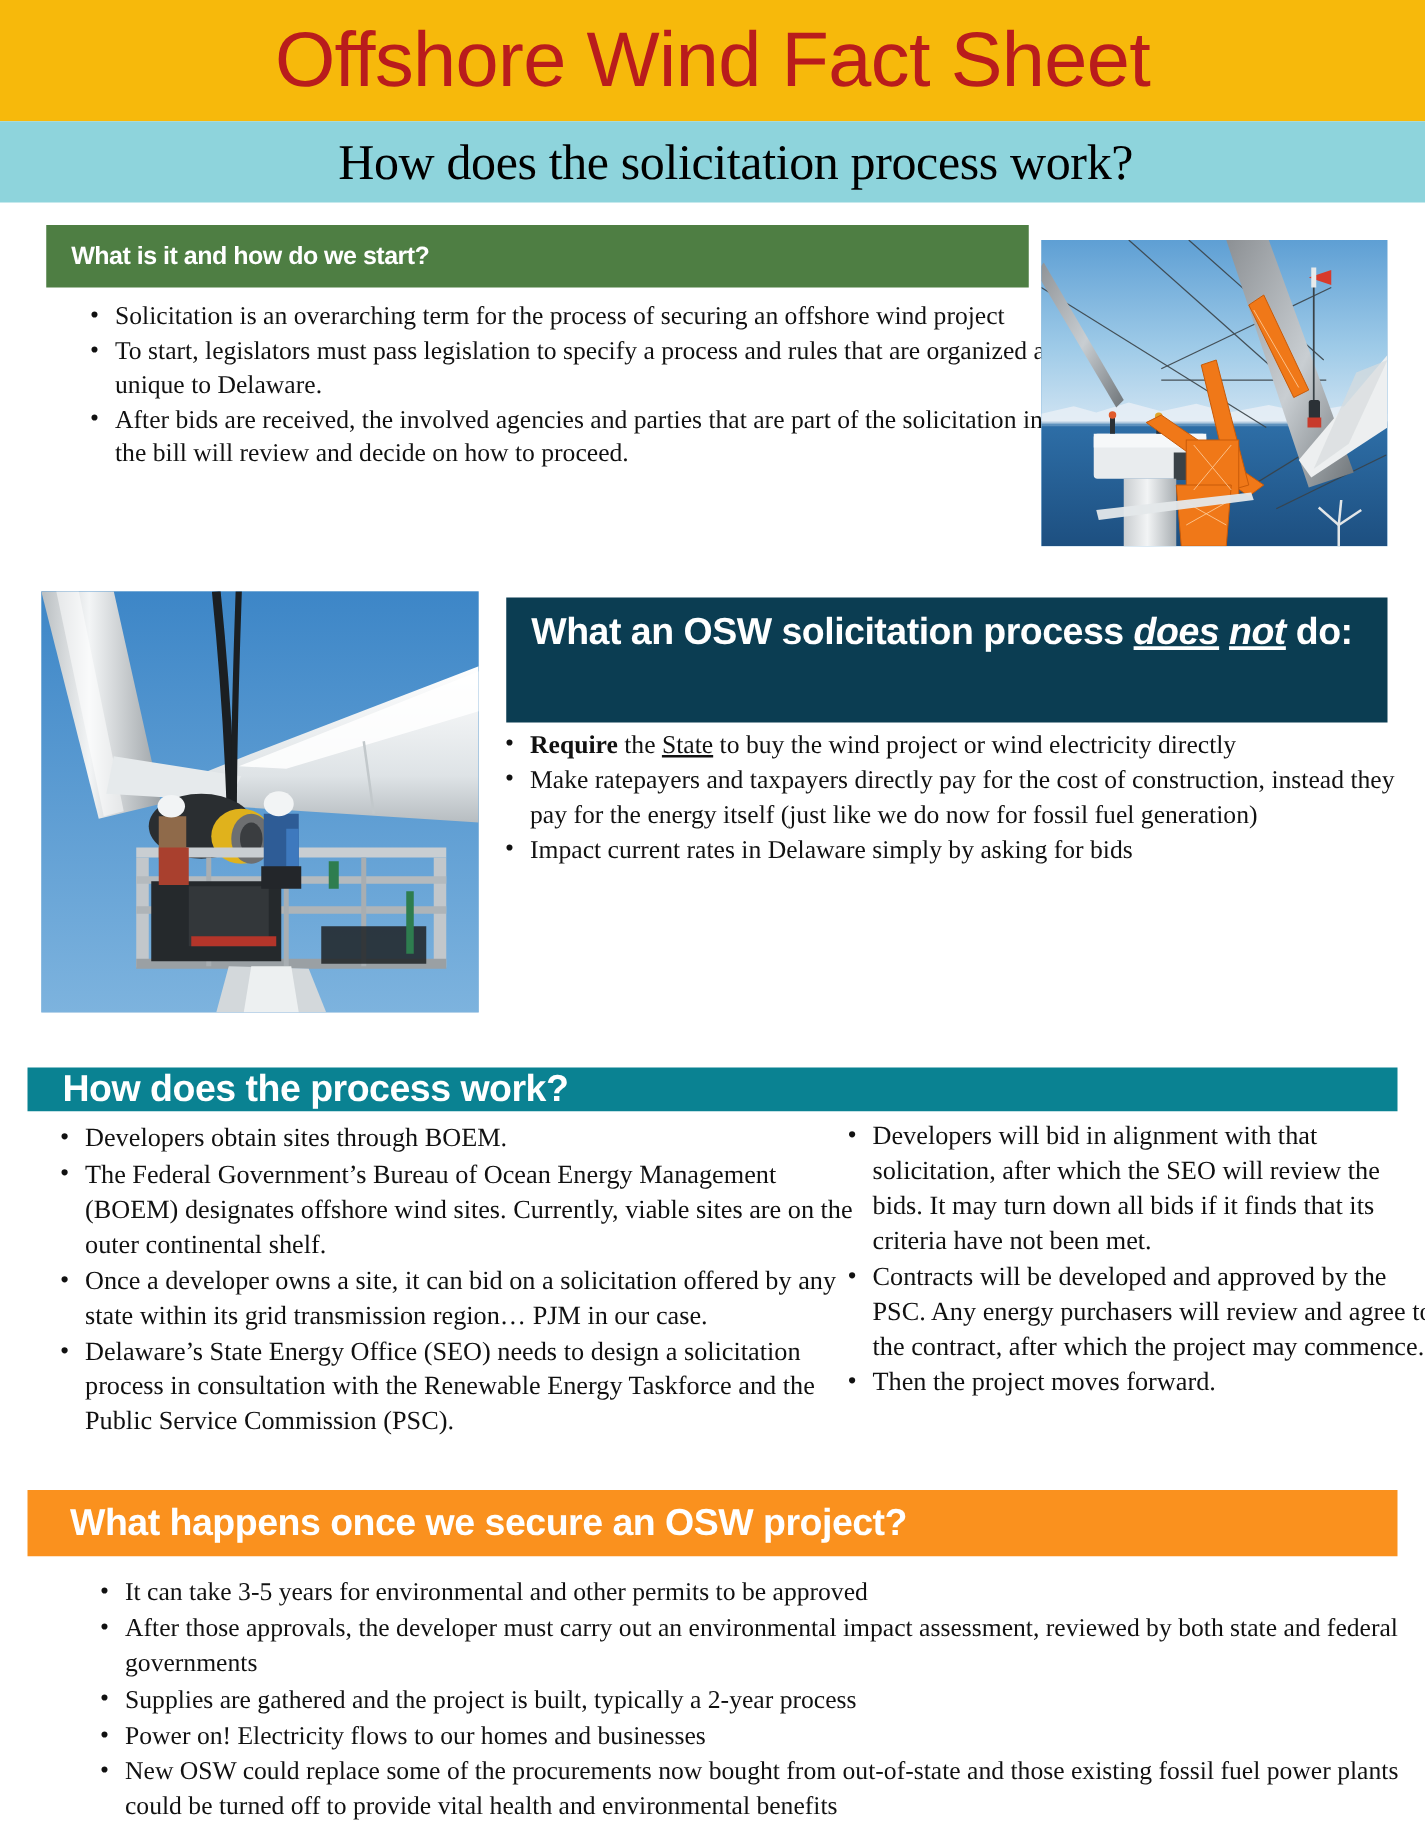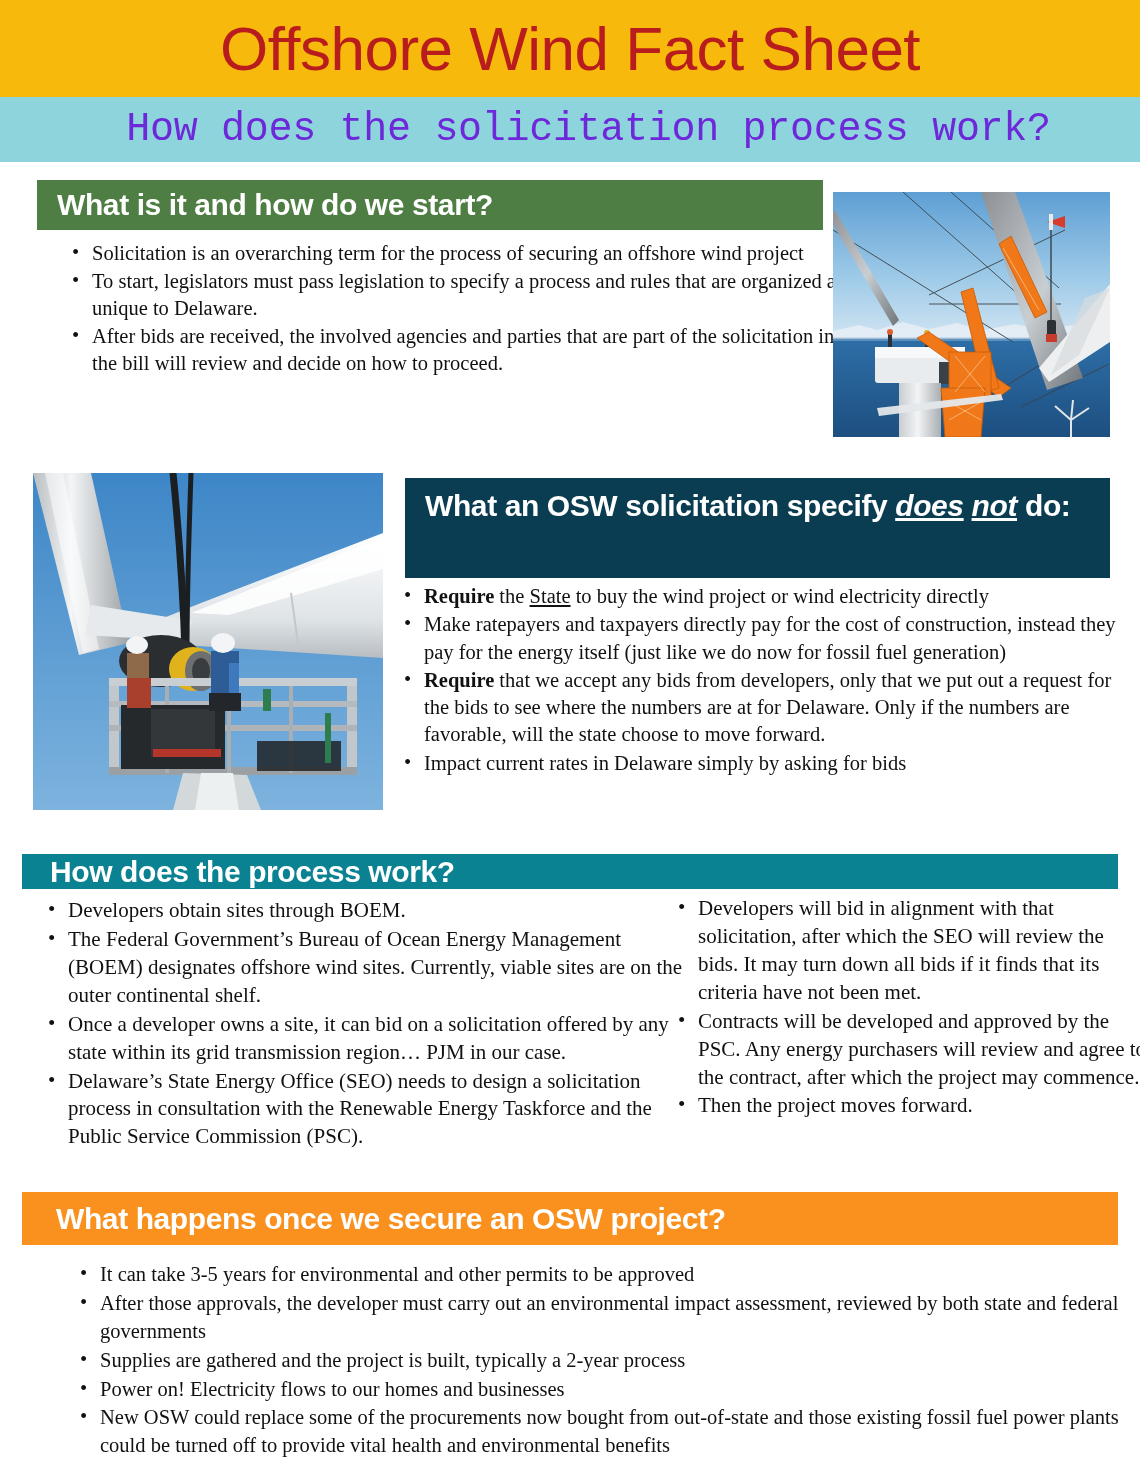--- a/index.html
+++ b/index.html
@@ -36,24 +36,24 @@
   .banner-teal {
     position: absolute;
     left: 0; top: 97px;
     width: 1140px; height: 65px;
     background: #8ED4DC;
     display: flex;
     align-items: center;
     justify-content: center;
   }
   .banner-teal .txt {
-    font-family: Liberation Mono, monospace;
+    font-family: Liberation Serif, serif;
     font-size: 40px;
     line-height: 1;
-    color: #6d28d9;
+    color: #000000;
     letter-spacing: -0.3px;
     margin-left: 37px;
   }
 
   
   .sec-head {
     position: absolute;
     box-sizing: border-box;
     display: flex;
     align-items: center;
@@ -65,21 +65,21 @@
     color: #ffffff;
     letter-spacing: -0.4px;
   }
 
   
   #head-start {
     left: 37px; top: 180px;
     width: 786px; height: 50px;
     background: #4E7E43;
   }
-  #head-start .htxt { font-size: 30px; }
+  #head-start .htxt { font-size: 20px; }
 
   
   #head-notdo {
     left: 405px; top: 478px;
     width: 705px; height: 100px;
     background: #0B3D52;
     align-items: flex-start;
     padding-top: 6px;
     padding-left: 20px;
   }
@@ -344,28 +344,27 @@
     <rect x="230" y="216" width="8" height="22" fill="#2E7D4F"></rect>
     <rect x="292" y="240" width="6" height="50" fill="#2E7D4F"></rect>
 
     <path d="M150 300 L214 302 L228 337 L140 337 Z" fill="#D3D8DB"></path>
     <path d="M168 300 L200 300 L206 337 L162 337 Z" fill="#EDF0F1"></path>
   </svg>
 </div>
 
 <div class="sec-head" id="head-notdo">
   <div class="htxt">
-    <span>What an OSW solicitation specify </span><i>does</i> <i>not</i><span> do:</span>
+    <span>What an OSW solicitation process </span><i>does</i> <i>not</i><span> do:</span>
   </div>
 </div>
 
 <ul class="bl" id="list-notdo">
   <li><b class="bld">Require</b><span> the </span><u class="und">State</u><span> to buy the wind project or wind electricity directly</span></li>
   <li><span>Make ratepayers and taxpayers directly pay for the cost of construction, instead they pay for the energy itself (just like we do now for fossil fuel generation)</span></li>
-  <li><b class="bld">Require</b><span> that we accept any bids from developers, only that we put out a request for the bids to see where the numbers are at for Delaware. Only if the numbers are favorable, will the state choose to move forward.</span></li>
   <li><span>Impact current rates in Delaware simply by asking for bids</span></li>
 </ul>
 
 <div class="sec-head" id="head-process">
   <div class="htxt">How does the process work?</div>
 </div>
 
 <ul class="bl" id="proc-left">
   <li>Developers obtain sites through BOEM.</li>
   <li>The Federal Government’s Bureau of Ocean Energy Management (BOEM) designates offshore wind sites. Currently, viable sites are on the outer continental shelf.</li>

